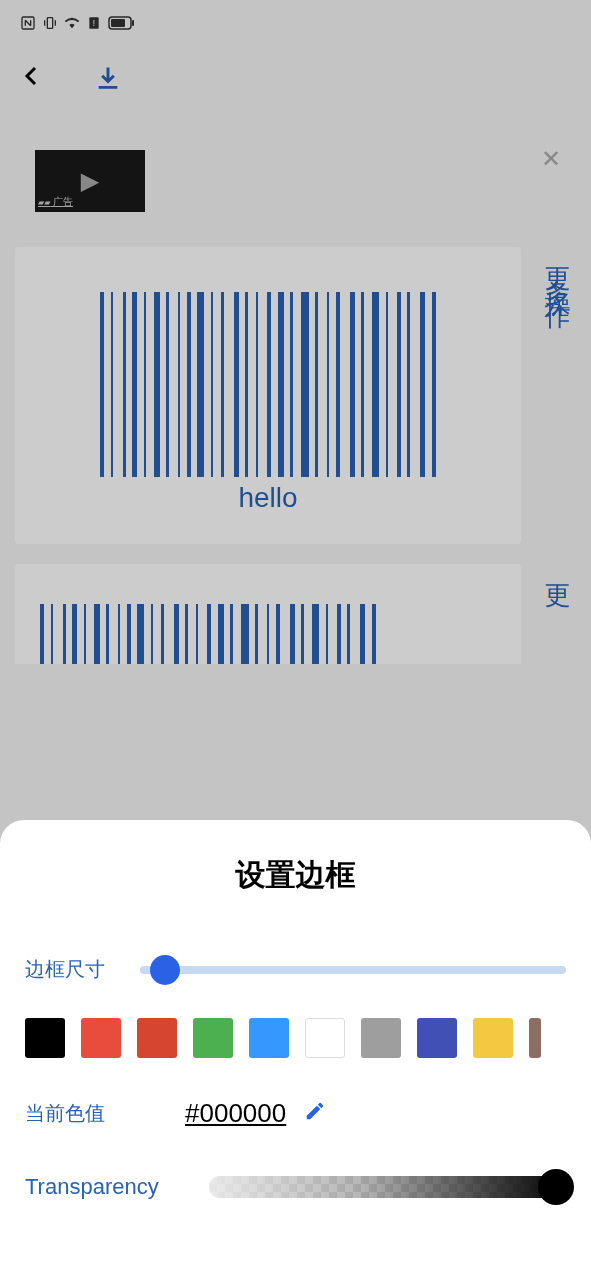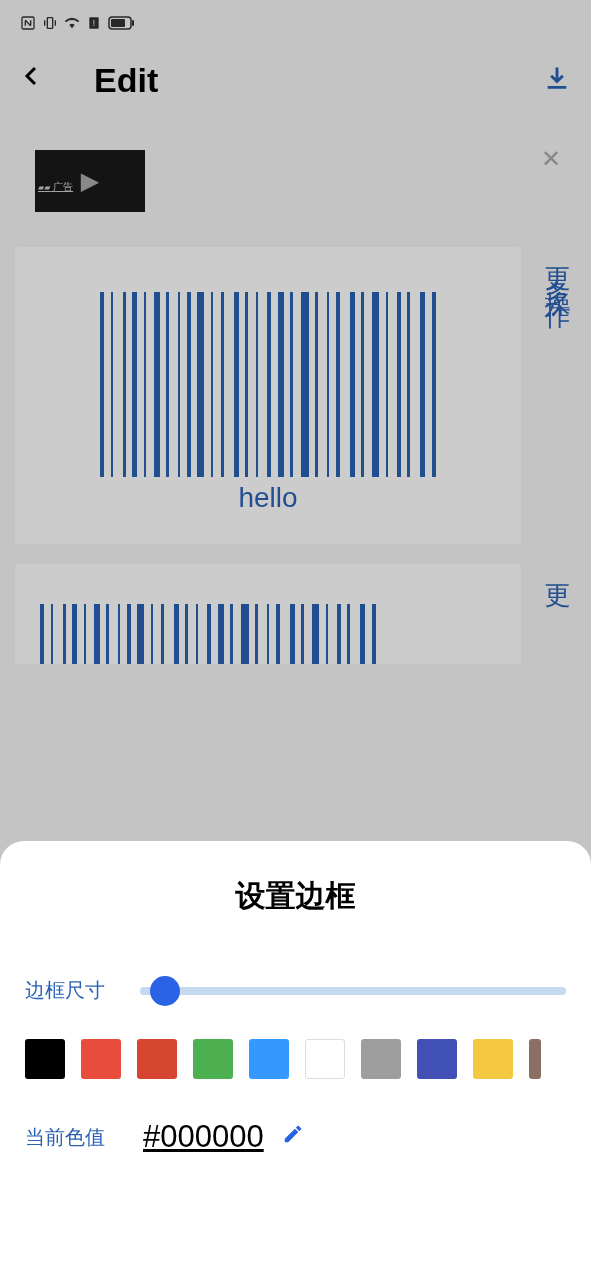--- a/index.html
+++ b/index.html
@@ -12,21 +12,21 @@
     .orange-badge { width: 18px; height: 18px; background: #ff8c00; border-radius: 3px; display: inline-flex; align-items: center; justify-content: center; color: white; font-size: 11px; }
     
     .header { height: 70px; display: flex; align-items: center; padding: 0 20px; background: #f5f5f5; }
     .back-btn { font-size: 32px; font-weight: bold; margin-right: 50px; }
     .header-title { font-size: 34px; font-weight: bold; flex: 1; }
     .download-btn { color: #2962b5; }
     
     .ad-banner { margin: 20px; padding: 15px; display: flex; align-items: center; gap: 15px; background: #f5f5f5; position: relative; }
     .ad-video { width: 110px; height: 62px; background: #1a1a1a; position: relative; display: flex; align-items: center; justify-content: center; }
     .ad-play { color: #aaa; font-size: 24px; }
-    .ad-label { position: absolute; bottom: 18px; left: 3px; color: #ccc; font-size: 10px; text-decoration: underline; }
+    .ad-label { position: absolute; bottom: 3px; left: 3px; color: #ccc; font-size: 10px; text-decoration: underline; }
     .ad-text { flex: 1; }
     .ad-title { font-size: 22px; color: #333; margin-bottom: 4px; }
     .ad-desc { font-size: 16px; color: #888; }
     .ad-close { position: absolute; top: 10px; right: 10px; color: #aaa; font-size: 24px; }
     
     .barcode-section { margin: 20px 15px; display: flex; gap: 20px; }
     .barcode-card { flex: 1; background: #fff; padding: 45px 25px 30px; border-radius: 4px; }
     .barcode { height: 185px; display: flex; align-items: flex-end; justify-content: center; gap: 2px; }
     .bar { background: #2962b5; height: 100%; }
     .barcode-label { text-align: center; color: #2962b5; font-size: 28px; margin-top: 5px; }
@@ -46,21 +46,21 @@
     .setting-label-lg { color: #2962b5; font-size: 22px; width: 160px; }
     
     .slider-wrap { flex: 1; position: relative; height: 8px; background: #c5d9f0; border-radius: 4px; margin-left: 15px; }
     .slider-thumb { position: absolute; left: 10px; top: -11px; width: 30px; height: 30px; background: #2962e5; border-radius: 50%; }
     
     .color-row { display: flex; gap: 16px; margin-bottom: 40px; }
     .color-swatch { width: 40px; height: 40px; border-radius: 3px; }
     .color-swatch.white { border: 1px solid #ddd; }
     
     .color-value-row { display: flex; align-items: center; gap: 18px; margin-bottom: 45px; }
-    .color-value { font-size: 31px; text-decoration: underline; }
+    .color-value { font-size: 26px; text-decoration: underline; margin-left: 42px; }
     .edit-icon { color: #2962e5; font-size: 22px; }
     
     .preview-row { display: flex; align-items: center; gap: 35px; margin-bottom: 45px; }
     .preview-bar { flex: 1; height: 32px; background: #000; border-radius: 4px; }
     
     .trans-row { display: flex; align-items: center; gap: 50px; }
     .trans-track { flex: 1; height: 22px; border-radius: 11px; position: relative; background: linear-gradient(to right, #ddd, #000); }
     .trans-track::before { content: ''; position: absolute; inset: 0; border-radius: 11px; background-image: repeating-conic-gradient(#ccc 0 25%, #eee 0 50%); background-size: 16px 16px; opacity: 0.5; mix-blend-mode: overlay; }
     .trans-thumb { position: absolute; right: -8px; top: -7px; width: 36px; height: 36px; background: #000; border-radius: 50%; }
   </style>
@@ -101,21 +101,20 @@
     </span>
   </div>
 </div>
 
 <div class="header">
   <div class="back-btn">
     <svg width="24" height="32" viewBox="0 0 24 24" fill="none" stroke="#000" stroke-width="3">
         <path d="M15 4l-8 8 8 8"></path>
       </svg>
   </div>
-  <div class="header-title">Edit</div>
   <div class="download-btn">
     <svg width="28" height="28" viewBox="0 0 24 24" fill="none" stroke="#2962b5" stroke-width="2.5">
         <path d="M12 3v12m-5-5l5 5 5-5M4 20h16"></path>
       </svg>
   </div>
 </div>
 
 <div class="ad-banner">
   <div class="ad-video">
     <div class="ad-play">▶</div>
@@ -290,13 +289,19 @@
     <div class="setting-label">当前色值</div>
     <div class="color-value">#000000</div>
     <div class="edit-icon">
       <svg width="22" height="22" viewBox="0 0 24 24" fill="#2962e5">
           <path d="M3 17.25V21h3.75L17.81 9.94l-3.75-3.75L3 17.25zM20.71 7.04a1 1 0 000-1.41l-2.34-2.34a1 1 0 00-1.41 0l-1.83 1.83 3.75 3.75 1.83-1.83z"></path>
         </svg>
     </div>
   </div>
 
 
+  <div class="trans-row">
+    <div class="setting-label-lg" style="width:auto;">Transparency</div>
+    <div class="trans-track">
+      <div class="trans-thumb"></div>
+    </div>
+  </div>
 </div>
 
 </body></html>

